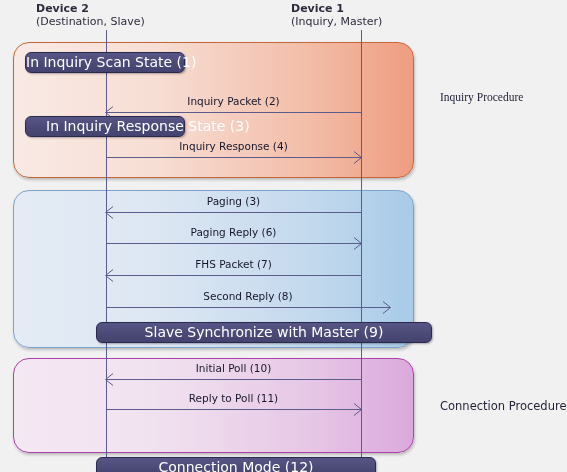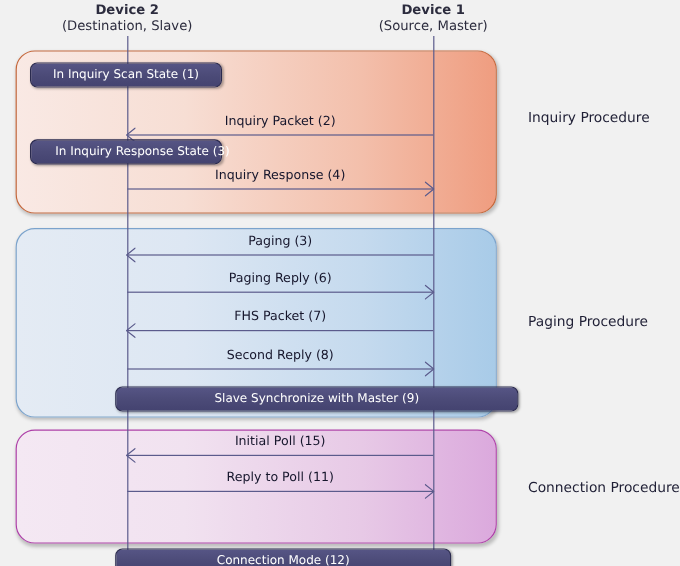--- a/index.html
+++ b/index.html
@@ -12,21 +12,21 @@
     width: 567px;
     height: 472px;
     background: #f1f1f1;
     font-family: "DejaVu Sans", "Liberation Sans", sans-serif;
     overflow: hidden;
   }
 
   
   .device-header {
     position: absolute;
-    text-align: center;
+    text-align: left;
     color: #2c2c3e;
     font-size: 11px;
     line-height: 13px;
     font-weight: bold;
     white-space: nowrap;
   }
   .device-header .sub {
     font-weight: normal;
     display: block;
   }
@@ -72,21 +72,21 @@
   
   .state-box {
     position: absolute;
     box-sizing: border-box;
     height: 21px;
     line-height: 19px;
     border-radius: 6px;
     border: 1px solid #2a2a4e;
     background: linear-gradient(to bottom, #565585 0%, #4c4b78 50%, #444370 100%);
     color: #ffffff;
-    font-size: 10px;
+    font-size: 14px;
     text-align: center;
     box-shadow: 1px 1px 2px rgba(0,0,0,0.3);
     z-index: 8;
     white-space: nowrap;
   }
 
   
   .message {
     position: absolute;
     z-index: 6;
@@ -125,34 +125,33 @@
 
 <div id="canvas">
 
   <div class="device-header" style="left:36px; top:2px; width:140px;">
     <span>Device 2</span>
     <span class="sub">(Destination, Slave)</span>
   </div>
 
   <div class="device-header" style="left:291px; top:2px; width:140px;">
     <span>Device 1</span>
-    <span class="sub">(Source, Master)</span>
+    <span class="sub">(Inquiry, Master)</span>
   </div>
 
   <div class="panel inquiry" style="left:13px; top:42px; width:401px; height:136px;"></div>
 
   <div class="panel paging" style="left:13px; top:190px; width:401px; height:158px;"></div>
 
   <div class="panel connection" style="left:13px; top:358px; width:401px; height:95px;"></div>
 
   <div class="lifeline" style="left:106px; top:30px; height:435px;"></div>
   <div class="lifeline" style="left:361px; top:30px; height:435px;"></div>
 
-  <div class="panel-caption" style="left:440px; top:91px;">Inquiry Procedure</div>
-  <div class="panel-caption" style="left:440px; top:261px;">Paging Procedure</div>
+  <div class="panel-caption" style="left:440px; top:91px;font-family:Liberation Serif, serif;">Inquiry Procedure</div>
   <div class="panel-caption" style="left:440px; top:399px;">Connection Procedure</div>
 
   <div class="state-box" style="left:25px; top:52px; width:160px;">In Inquiry Scan State (1)</div>
 
   <div class="message rtl" style="left:106px; top:97px; width:255px;">
     <span class="label">Inquiry Packet (2)</span>
     <span class="line"></span>
     <span class="head">
       <svg width="8" height="13" viewBox="0 0 8 13">
           <polyline points="8,0.5 0.5,6.5 8,12.5" fill="none" stroke="#5b5b8c" stroke-width="1"></polyline>
@@ -195,34 +194,34 @@
   <div class="message rtl" style="left:106px; top:260px; width:255px;">
     <span class="label">FHS Packet (7)</span>
     <span class="line"></span>
     <span class="head">
       <svg width="8" height="13" viewBox="0 0 8 13">
           <polyline points="8,0.5 0.5,6.5 8,12.5" fill="none" stroke="#5b5b8c" stroke-width="1"></polyline>
         </svg>
     </span>
   </div>
 
-  <div class="message ltr" style="left:106px; top:292px; width:255px;">
+  <div class="message ltr" style="left:106px; top:292px; width:255px;padding-left:29px;">
     <span class="label">Second Reply (8)</span>
     <span class="line"></span>
     <span class="head">
       <svg width="8" height="13" viewBox="0 0 8 13">
           <polyline points="0,0.5 7.5,6.5 0,12.5" fill="none" stroke="#5b5b8c" stroke-width="1"></polyline>
         </svg>
     </span>
   </div>
 
   <div class="state-box" style="left:96px; top:322px; width:336px;">Slave Synchronize with Master (9)</div>
 
   <div class="message rtl" style="left:106px; top:364px; width:255px;">
-    <span class="label">Initial Poll (15)</span>
+    <span class="label">Initial Poll (10)</span>
     <span class="line"></span>
     <span class="head">
       <svg width="8" height="13" viewBox="0 0 8 13">
           <polyline points="8,0.5 0.5,6.5 8,12.5" fill="none" stroke="#5b5b8c" stroke-width="1"></polyline>
         </svg>
     </span>
   </div>
 
   <div class="message ltr" style="left:106px; top:394px; width:255px;">
     <span class="label">Reply to Poll (11)</span>

